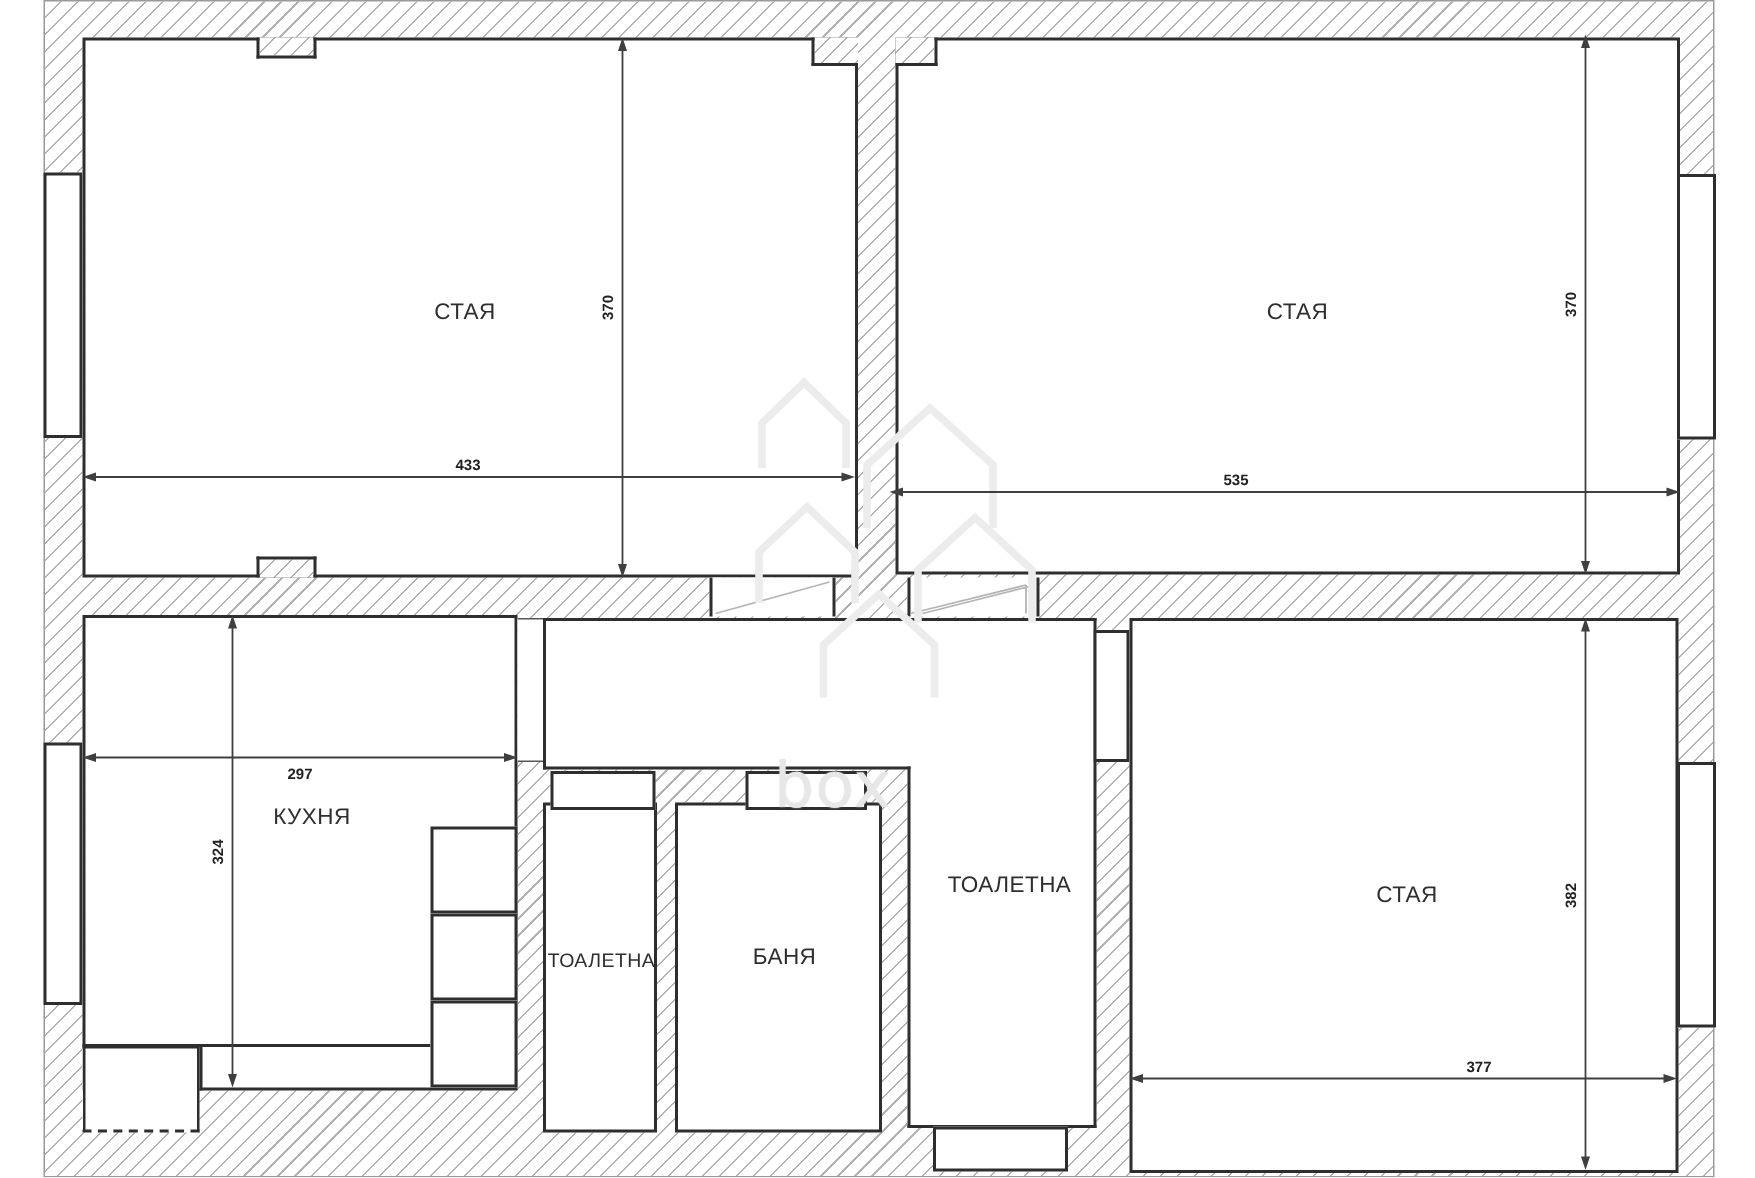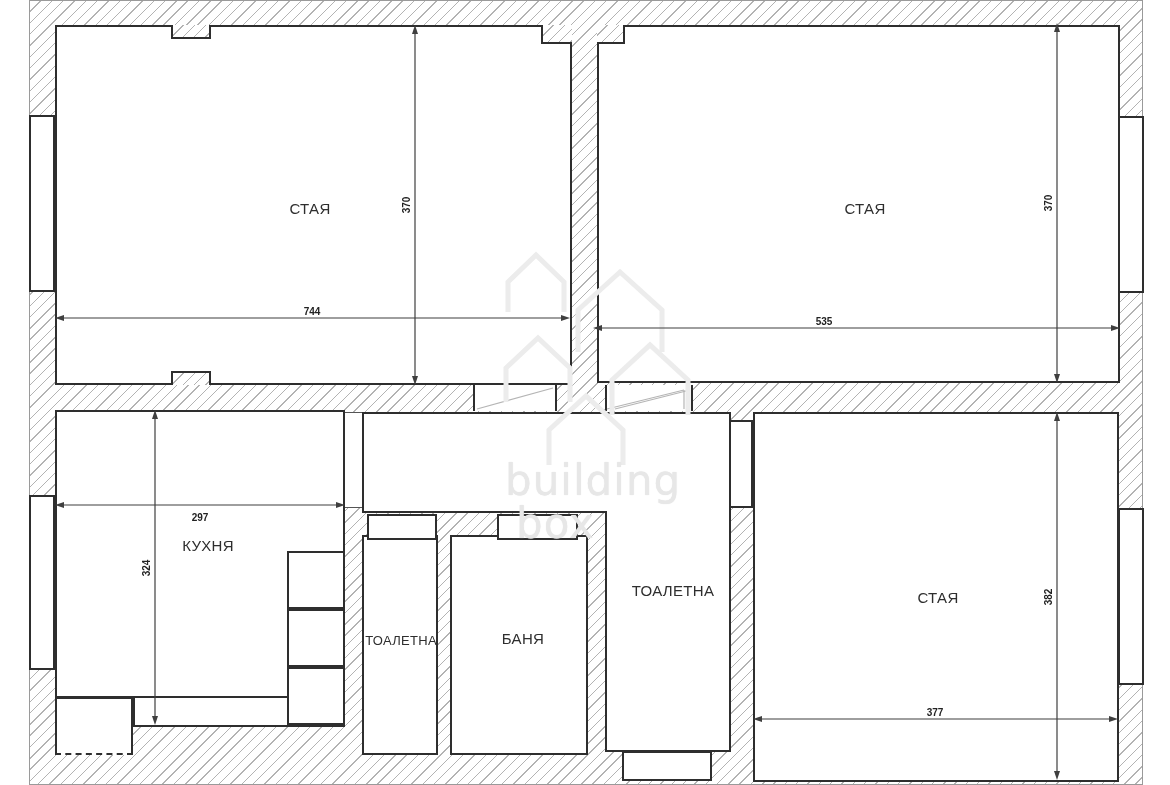--- a/index.html
+++ b/index.html
@@ -86,21 +86,20 @@
   <div class="watermark">
     <svg width="1170" height="785">
       <g fill="none" stroke="#ececec" stroke-width="5">
         <path d="M508,312 L508,282 L536,255 L564,282 L564,312"></path>
         <path d="M578,352 L578,310 L620,272 L662,310 L662,352"></path>
         <path d="M506,402 L506,368 L538,338 L570,368 L570,402"></path>
         <path d="M612,415 L612,380 L650,345 L688,380 L688,415"></path>
         <path d="M549,465 L549,430 L586,396 L623,430 L623,465"></path>
       </g>
     </svg>
-    <div class="wm-text" style="left:505px;top:460px">building</div>
     <div class="wm-text" style="left:516px;top:503px">box</div>
   </div>
 
   <svg class="svg-layer" width="1170" height="785">
     <g stroke="#3f3f3f" stroke-width="1.2">
       <line x1="63" y1="318" x2="562" y2="318"></line>
       <line x1="415" y1="33" x2="415" y2="377"></line>
       <line x1="601" y1="328" x2="1112" y2="328"></line>
       <line x1="1057" y1="31" x2="1057" y2="375"></line>
       <line x1="63" y1="505" x2="337" y2="505"></line>
@@ -121,27 +120,27 @@
         <polygon points="345,505 336,502 336,508"></polygon>
       <polygon points="155,410 152,419 158,419"></polygon>
         <polygon points="155,725 152,716 158,716"></polygon>
       <polygon points="753,719 762,716 762,722"></polygon>
         <polygon points="1118,719 1109,716 1109,722"></polygon>
       <polygon points="1057,412 1054,421 1060,421"></polygon>
         <polygon points="1057,780 1054,771 1060,771"></polygon>
     </g>
   </svg>
 
-  <div class="dim-label" style="left:312px;top:311px">744</div>
+  <div class="dim-label" style="left:312px;top:311px">433</div>
   <div class="dim-label vert" style="left:406px;top:205px">370</div>
   <div class="dim-label" style="left:824px;top:321px">535</div>
   <div class="dim-label vert" style="left:1048px;top:203px">370</div>
   <div class="dim-label" style="left:200px;top:517px">297</div>
   <div class="dim-label vert" style="left:146px;top:568px">324</div>
-  <div class="dim-label" style="left:935px;top:712px">377</div>
+  <div class="dim-label" style="left:986px;top:712px">377</div>
   <div class="dim-label vert" style="left:1048px;top:597px">382</div>
 
   <div class="room-label" style="left:310px;top:208px">СТАЯ</div>
   <div class="room-label" style="left:865px;top:208px">СТАЯ</div>
   <div class="room-label" style="left:208px;top:545px">КУХНЯ</div>
   <div class="room-label" style="left:401px;top:640px;font-size:13px">ТОАЛЕТНА</div>
   <div class="room-label" style="left:523px;top:638px">БАНЯ</div>
   <div class="room-label" style="left:673px;top:590px">ТОАЛЕТНА</div>
   <div class="room-label" style="left:938px;top:597px">СТАЯ</div>
 

